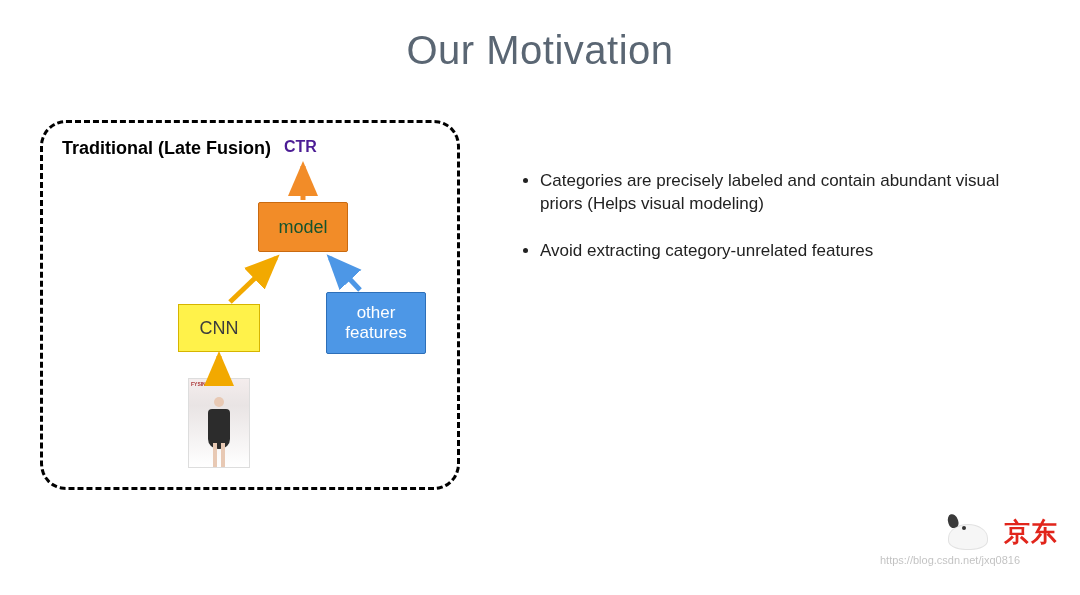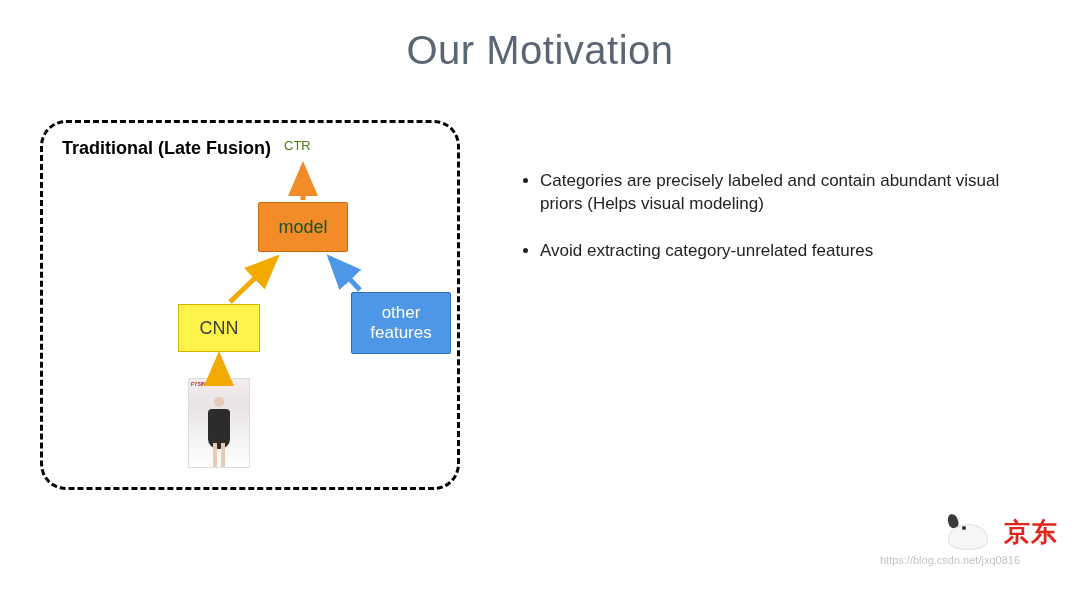--- a/index.html
+++ b/index.html
@@ -14,24 +14,24 @@
   .footer { position: absolute; bottom: 28px; left: 0; right: 0; text-align: center; font-size: 19px; color: #3a3a3a; }
   .watermark { position: absolute; bottom: 8px; right: 60px; font-size: 11px; color: rgba(0,0,0,0.25); }
   .jd-logo { position: absolute; right: 22px; bottom: 22px; display: flex; align-items: center; gap: 10px; }
   .jd-dog { width: 48px; height: 40px; position: relative; }
   .jd-dog-body { position: absolute; width: 40px; height: 26px; bottom: 2px; left: 2px; background: #f6f6f6; border: 1px solid #e2e2e2; border-radius: 55% 55% 48% 48% / 60% 60% 40% 40%; }
   .jd-dog-ear { position: absolute; width: 10px; height: 14px; top: 2px; left: 2px; background: #3a3a3a; border-radius: 50% 50% 40% 40%; transform: rotate(-18deg); }
   .jd-dog-eye { position: absolute; width: 4px; height: 4px; top: 14px; left: 16px; background: #333; border-radius: 50%; }
   .jd-text { font-size: 26px; font-weight: bold; color: #e1251b; letter-spacing: 1px; }
   .dashed-box { position: absolute; top: 10px; left: 0; width: 420px; height: 370px; border: 3px dashed #000; border-radius: 26px; }
   .box-label { position: absolute; top: 28px; left: 22px; font-size: 18px; font-weight: bold; color: #000; }
-  .ctr-label { position: absolute; top: 28px; left: 244px; font-size: 13px; font-weight: normal; color: #4d7c0f; }
+  .ctr-label { position: absolute; top: 28px; left: 244px; font-size: 16px; font-weight: bold; color: #4c1d95; }
   .model-box { position: absolute; top: 92px; left: 218px; width: 90px; height: 50px; background: #f28c28; border: 1.5px solid #c96a10; color: #14532d; font-size: 18px; display: flex; align-items: center; justify-content: center; border-radius: 2px; }
   .cnn-box { position: absolute; top: 194px; left: 138px; width: 82px; height: 48px; background: #fff24a; border: 1.5px solid #d6b400; color: #3d3d3d; font-size: 18px; display: flex; align-items: center; justify-content: center; border-radius: 0; }
-  .other-box { position: absolute; top: 182px; left: 286px; width: 100px; height: 62px; background: #4d97e6; border: 1.5px solid #2d6fb8; color: #fff; font-size: 17px; display: flex; align-items: center; justify-content: center; text-align: center; border-radius: 2px; line-height: 1.2; margin-left: 25px; }
+  .other-box { position: absolute; top: 182px; left: 286px; width: 100px; height: 62px; background: #4d97e6; border: 1.5px solid #2d6fb8; color: #fff; font-size: 17px; display: flex; align-items: center; justify-content: center; text-align: center; border-radius: 2px; line-height: 1.2; }
   .product-img { position: absolute; top: 268px; left: 148px; width: 62px; height: 90px; background: linear-gradient(180deg,#f4eded 0%, #e9e4e4 30%, #fff 100%); border: 1px solid #ddd; overflow: hidden; }
   .product-brand { position:absolute; top:2px; left:2px; font-size:5px; color:#a33; font-weight:bold; }
   .product-person { position:absolute; bottom:0; left:50%; transform:translateX(-50%); width:28px; height:72px; }
   .product-dress { position:absolute; top:14px; left:3px; width:22px; height:40px; background:#2c2c2c; border-radius:4px 4px 10px 10px; }
   .product-head { position:absolute; top:2px; left:9px; width:10px; height:10px; background:#e8c9b4; border-radius:50%; }
   .product-leg { position:absolute; bottom:0; width:4px; height:24px; background:#e8c9b4; }
   svg.arrows { position:absolute; top:0; left:0; width:420px; height:370px; pointer-events:none; }
 </style>
 </head>
 <body>

